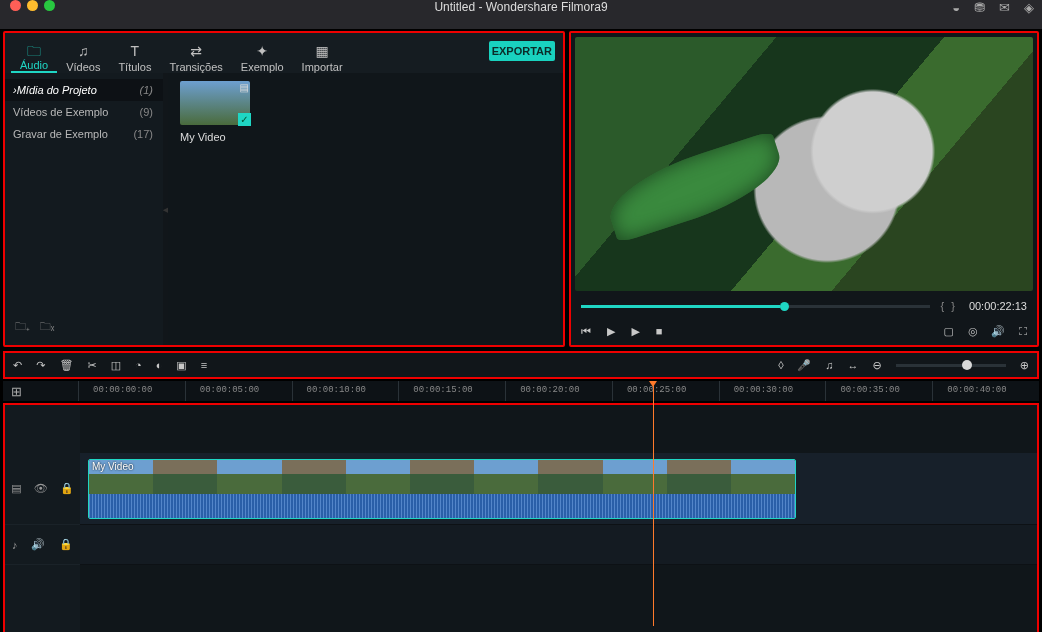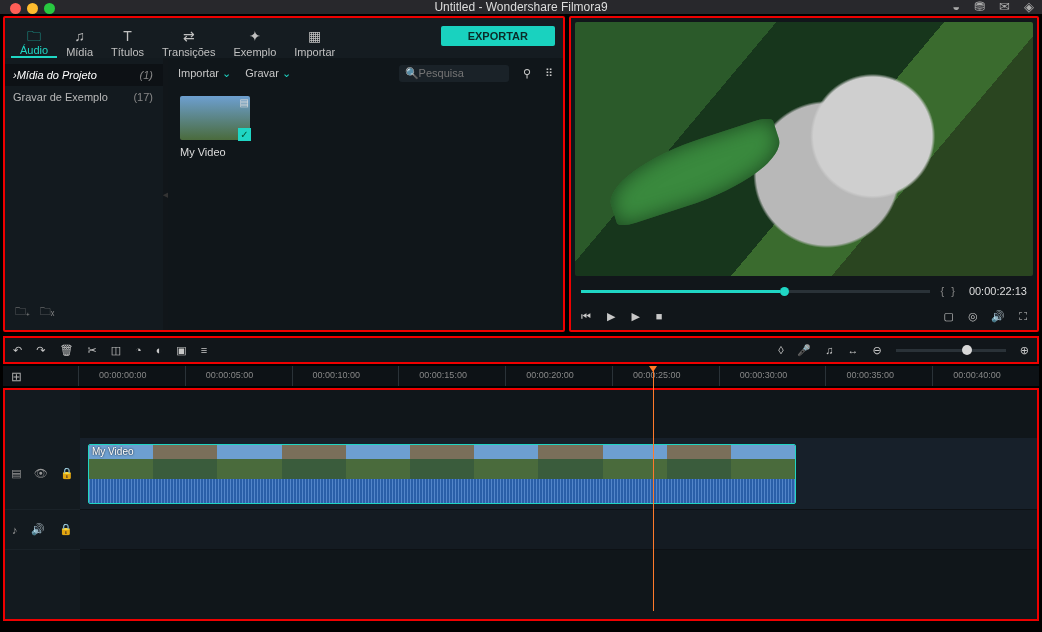--- a/index.html
+++ b/index.html
@@ -1,31 +1,31 @@
 <!DOCTYPE html>
 <html><head>
 <meta charset="utf-8">
 <style>
   * { margin:0; padding:0; box-sizing:border-box; font-family:-apple-system,BlinkMacSystemFont,"Segoe UI",sans-serif; }
   body { background:#000; width:1042px; height:632px; overflow:hidden; color:#c8c8c8; font-size:11px; }
-  .titlebar { height:14px; background:#28282c; display:flex; align-items:flex-end; position:relative; }
+  .titlebar { height:29px; background:#28282c; display:flex; align-items:flex-start; position:relative; }
   .traffic { display:flex; gap:6px; padding-left:10px; }
   .dot { width:11px; height:11px; border-radius:50%; }
   .dot.r{background:#ff5f57;} .dot.y{background:#febc2e;} .dot.g{background:#28c840;}
   .title { position:absolute; left:50%; transform:translateX(-50%); font-size:12px; color:#ddd;}
   .title-icons { position:absolute; right:8px; display:flex; gap:14px; color:#aaa; font-size:13px;}
   .app { display:flex; flex-direction:column; height:610px;}
   .red-box { border:2px solid #ef0000; }
   .upper { display:flex; height:320px; padding:2px 3px; gap:4px;}
   .media-panel { flex:0 0 562px; background:#11161a; display:flex; flex-direction:column; border-radius:2px;}
   .tabs { display:flex; align-items:flex-end; height:40px; padding:0 6px; position:relative; background:#151c21;}
   .tab { flex:0 0 auto; padding:0 9px; text-align:center; font-size:11px; color:#c0c0c0; cursor:pointer; display:flex; flex-direction:column; align-items:center; gap:2px;}
   .tab.active { color:#1fd6c4; border-bottom:2px solid #1fd6c4;}
   .tab .ico { font-size:14px; height:16px;}
-  .export-btn { position:absolute; right:8px; top:8px; background:#19d2bf; color:#0b2c28; padding:4px 27px; font-size:11px; font-weight:600; border-radius:2px; cursor:pointer;}
+  .export-btn { position:absolute; right:8px; top:8px; background:#19d2bf; color:#0b2c28; padding:4px 3px; font-size:11px; font-weight:600; border-radius:2px; cursor:pointer;}
   .media-body { flex:1; display:flex;}
   .cat-list { width:158px; background:#131a1f; padding-top:6px; display:flex; flex-direction:column;}
   .cat-item { display:flex; justify-content:space-between; padding:5px 10px 5px 8px; color:#b8b8b8; cursor:pointer;}
   .cat-item.active { background:#0d1115; color:#fff;font-style:italic;}
   .cat-count { color:#888;}
   .cat-footer { margin-top:auto; display:flex; gap:10px; padding:8px 10px; color:#888;}
   .media-right { flex:1; display:flex; flex-direction:column; background:#10161a;}
   .media-toolbar { height:30px; display:flex; align-items:center; gap:14px; padding:0 10px; color:#c8c8c8;}
   .media-toolbar .chev{color:#1fd6c4;}
   .search { margin-left:auto; display:flex; align-items:center; background:#1a2228; border-radius:3px; padding:2px 6px; width:110px; color:#888;}
@@ -54,21 +54,21 @@
   .pv-ctrl .right { margin-left:auto; display:flex; gap:14px;}
   
   .tool-strip { height:28px; margin:2px 3px; background:#11161a; display:flex; align-items:center; padding:0 8px; gap:14px; color:#c8c8c8;}
   .tool-strip .right { margin-left:auto; display:flex; align-items:center; gap:14px;}
   .zoom-track { width:110px; height:3px; background:#2a3238; position:relative;}
   .zoom-handle { position:absolute; left:60%; top:-4px; width:10px; height:10px; border-radius:50%; background:#d8d8d8;}
   
   .ruler { height:20px; background:#0d1216; display:flex; align-items:center; color:#888; font-size:9px; position:relative; margin:0 3px;}
   .ruler .add { width:75px; padding-left:8px; color:#aaa; font-size:13px;}
   .ruler .ticks { flex:1; position:relative; height:100%; display:flex;}
-  .tick { flex:1; border-left:1px solid #2a3238; padding-left:20px; padding-top:4px;}
+  .tick { flex:1; border-left:1px solid #2a3238; padding-left:14px; padding-top:4px;font-family:Liberation Mono, monospace;}
   .playhead { position:absolute; top:0; bottom:-225px; width:1px; background:#ff7a2b; left:calc(75px + 55.5%); z-index:5;}
   .playhead::before { content:''; position:absolute; top:0; left:-4px; border:4px solid transparent; border-top:6px solid #ff7a2b;}
   
   .timeline { flex:1; margin:2px 3px 3px; background:#10161a; display:flex; position:relative;}
   .tl-left { width:75px; background:#131a1f; display:flex; flex-direction:column;}
   .tl-row-ctrl { height:72px; display:flex; align-items:center; justify-content:space-around; color:#999; border-bottom:1px solid #1a2228;}
   .tl-row-ctrl.audio { height:40px;}
   .tl-tracks { flex:1; position:relative;}
   .track { height:72px; background:#17202a; border-bottom:1px solid #0d1115; position:relative;}
   .track.audio { height:40px; background:#141b22;}
@@ -107,21 +107,21 @@
   <div class="upper">
 
     <div class="media-panel red-box">
       <div class="tabs">
         <div class="tab active">
           <span class="ico">🗀</span>
           <span>Áudio</span>
         </div>
         <div class="tab">
           <span class="ico">♫</span>
-          <span>Mídia</span>
+          <span>Vídeos</span>
         </div>
         <div class="tab">
           <span class="ico">T</span>
           <span>Títulos</span>
         </div>
         <div class="tab">
           <span class="ico">⇄</span>
           <span>Transições</span>
         </div>
         <div class="tab">
@@ -134,40 +134,34 @@
         </div>
         <div class="export-btn">EXPORTAR</div>
       </div>
       <div class="media-body">
         <div class="cat-list">
           <div class="cat-item active">
             <span><span>›</span><span>Mídia do Projeto</span></span>
             <span class="cat-count">(1)</span>
           </div>
           <div class="cat-item">
+            <span>Vídeos de Exemplo</span>
+            <span class="cat-count">(9)</span>
+          </div>
+          <div class="cat-item">
             <span>Gravar de Exemplo</span>
             <span class="cat-count">(17)</span>
           </div>
           <div class="cat-footer">
             <span class="ico-btn">🗀₊</span>
             <span class="ico-btn">🗀ₓ</span>
           </div>
         </div>
         <div class="splitter">◂</div>
         <div class="media-right">
-          <div class="media-toolbar">
-            <span class="ico-btn"><span>Importar</span> <span class="chev">⌄</span></span>
-            <span class="ico-btn"><span>Gravar</span> <span class="chev">⌄</span></span>
-            <div class="search">
-              <span>🔍</span>
-              <input placeholder="Pesquisa" style="">
-            </div>
-            <span class="ico-btn">⚲</span>
-            <span class="ico-btn">⠿</span>
-          </div>
           <div class="thumb-area">
             <div class="clip">
               <div class="tn">
                 <span style="position:absolute;right:1px;top:1px;color:#ddd;font-size:10px">▤</span>
                 <div class="ck">✓</div>
               </div>
               <div class="tx">My Video</div>
             </div>
           </div>
         </div>

